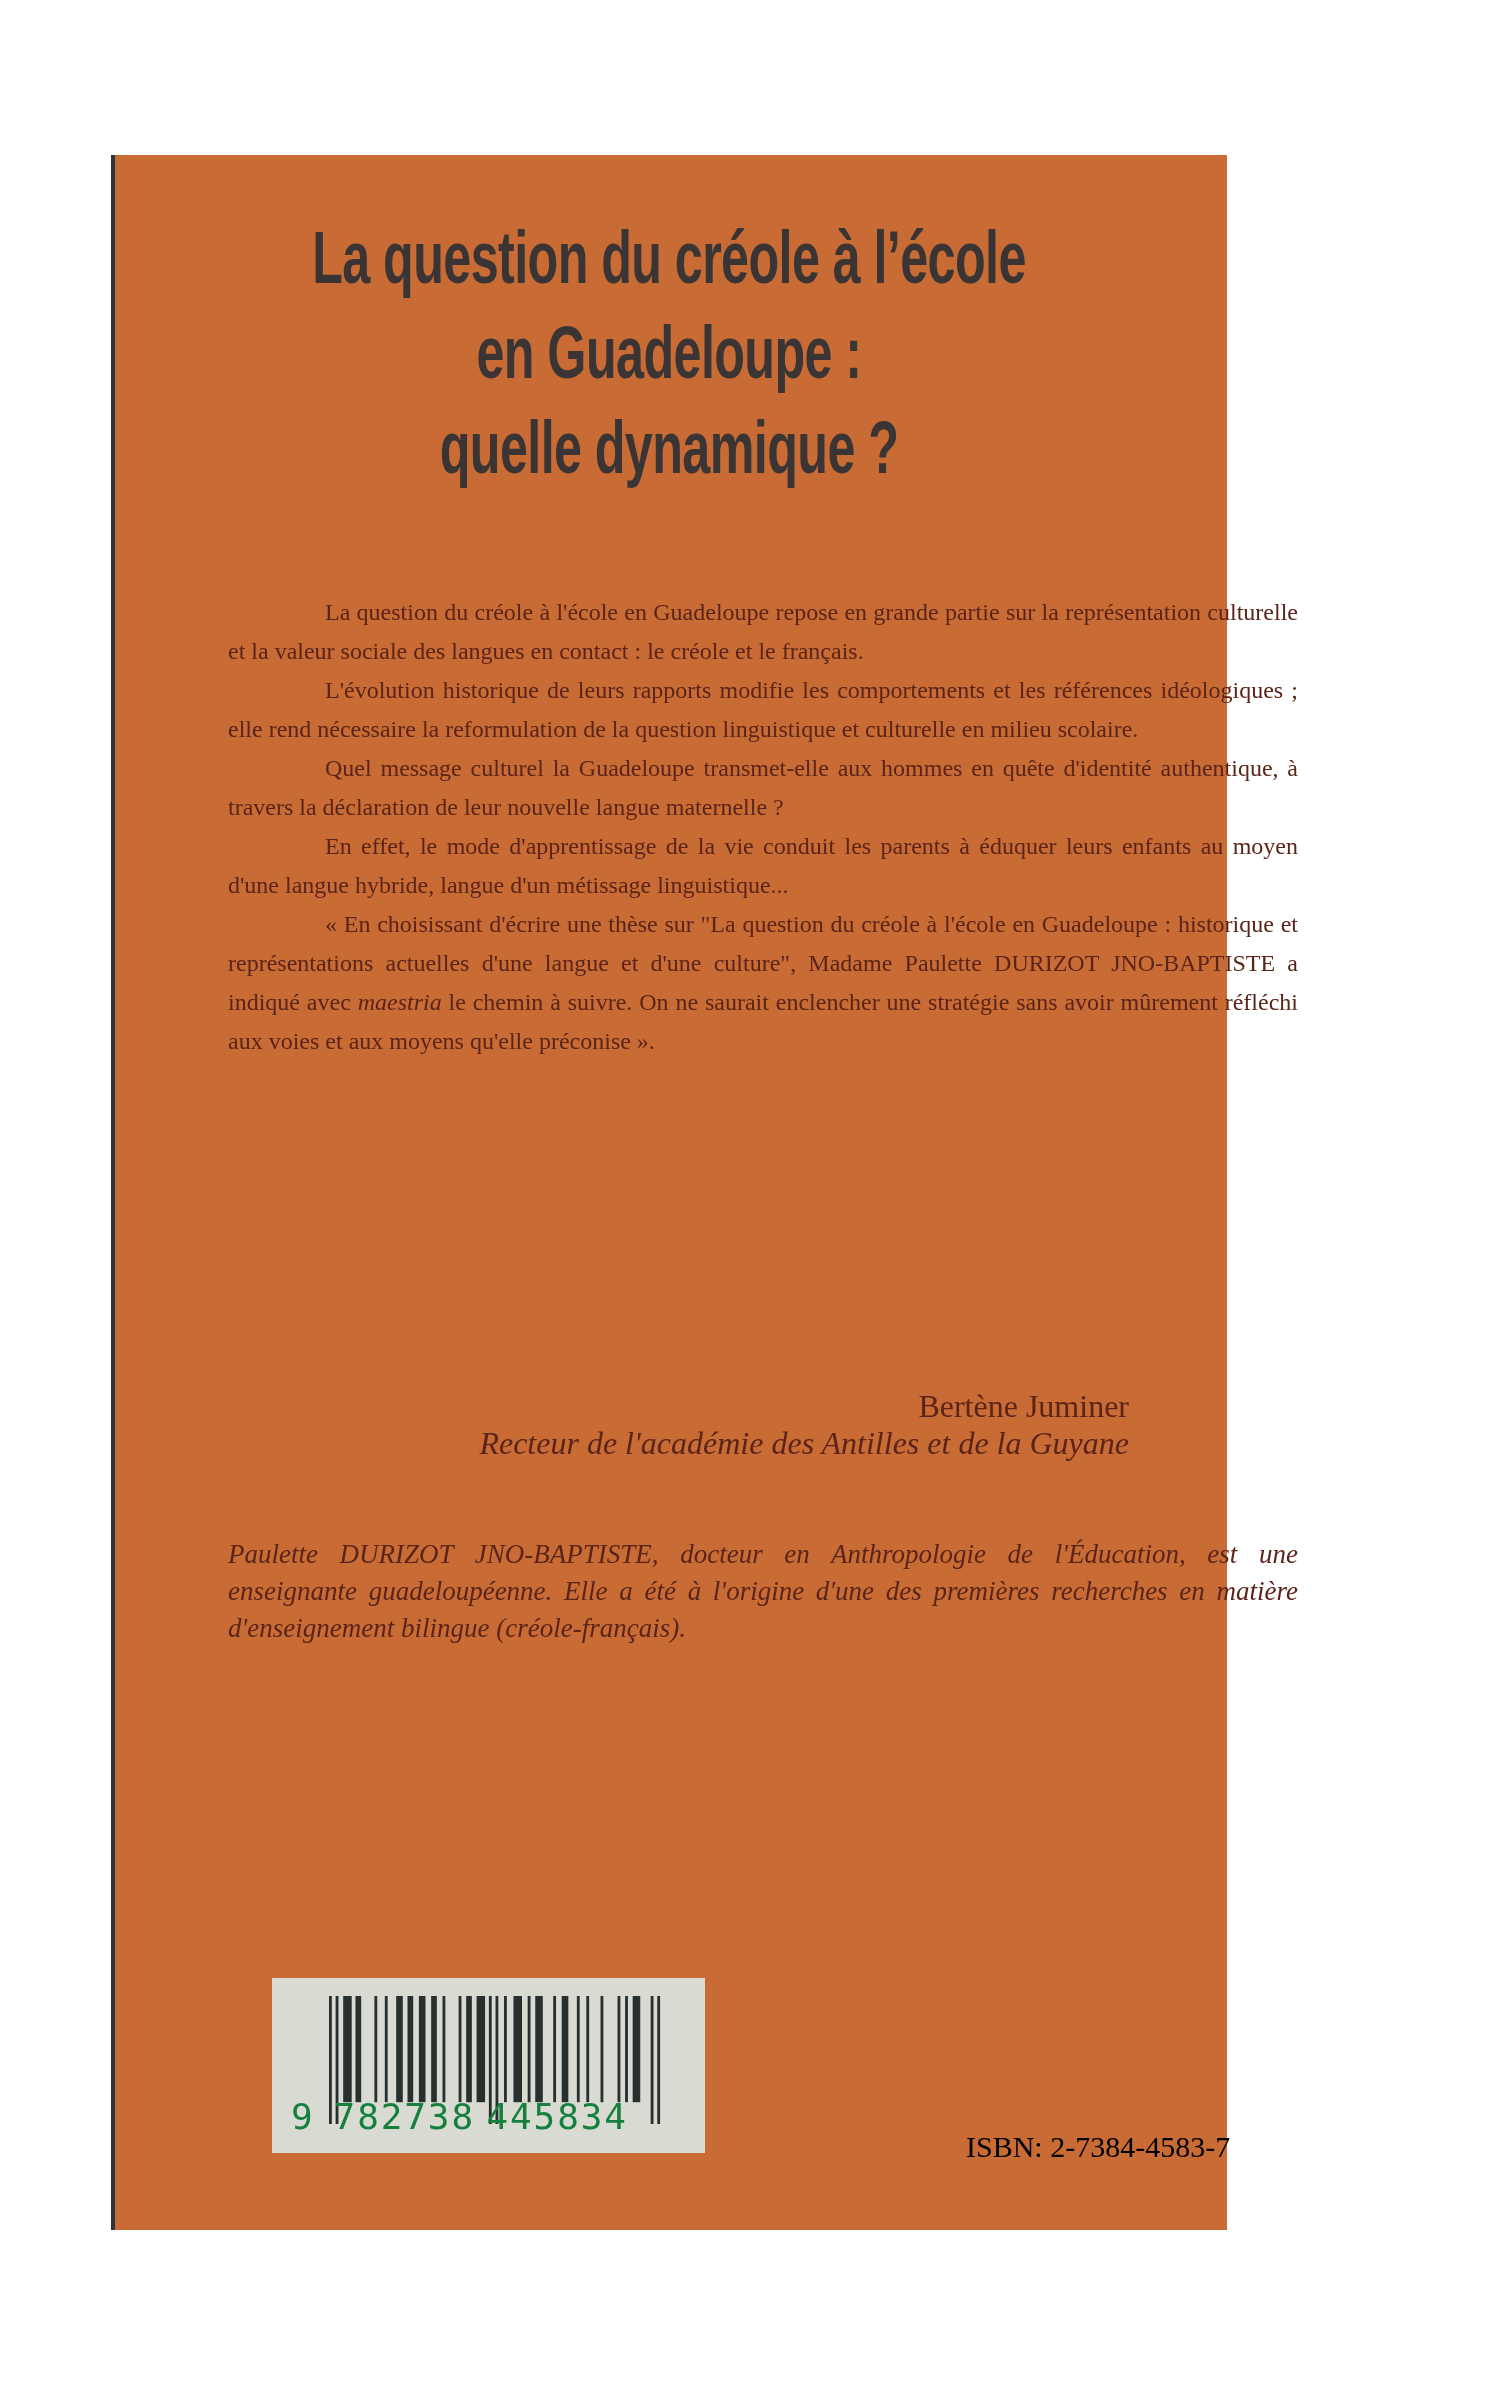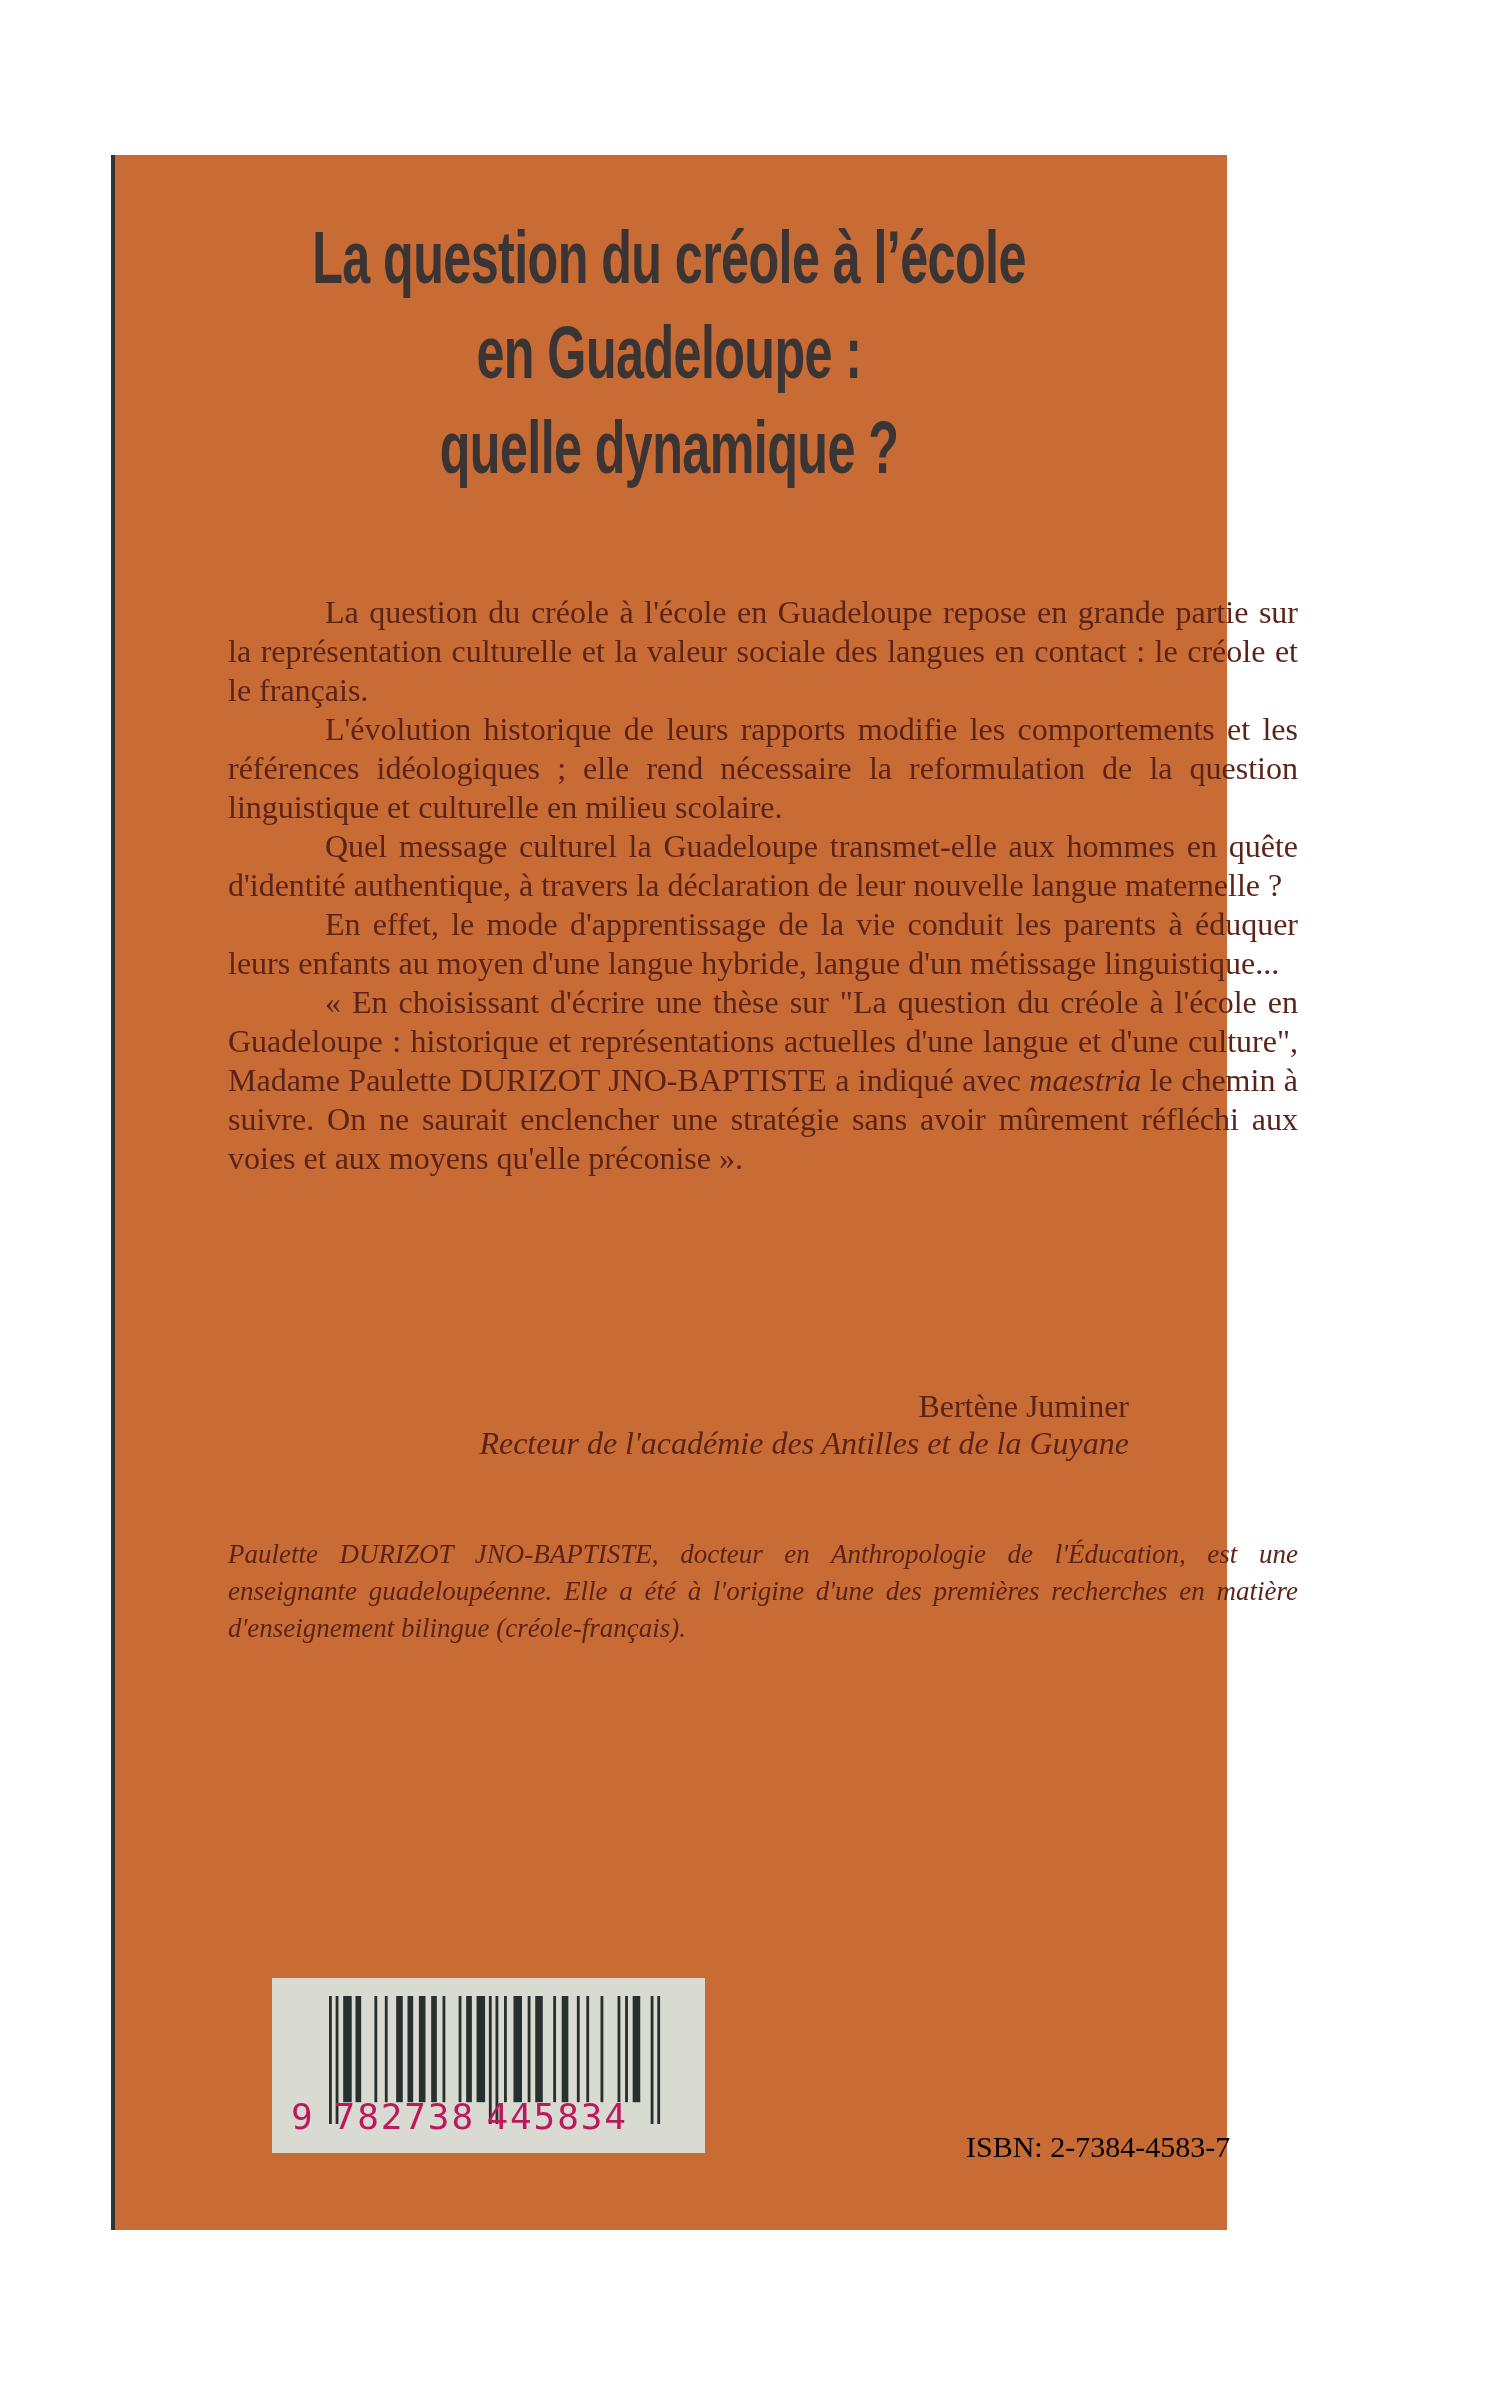--- a/index.html
+++ b/index.html
@@ -48,21 +48,21 @@
     transform-origin: center;
     white-space: nowrap;
   }
   .body-text {
     position: absolute;
     left: 117px;
     top: 438px;
     width: 1070px;
     font-family: "Liberation Serif", serif;
     color: #5B2418;
-    font-size: 32px;
+    font-size: 24px;
     line-height: 39px;
     text-align: justify;
   }
   .body-text p {
     margin: 0;
     text-indent: 97px;
   }
   .body-text em { font-style: italic; }
   .signature {
     position: absolute;
@@ -103,21 +103,21 @@
     top: 18px;
     width: 333px;
     height: 128px;
   }
   .barcode-digits {
     position: absolute;
     left: 19px;
     top: 118px;
     font-family: "DejaVu Sans Mono", monospace;
     font-size: 36px;
-    color: #be185d;
+    color: #15803d;
     letter-spacing: 1.9px;
     white-space: nowrap;
   }
   .barcode-digits .first { margin-right: 19px; }
   .barcode-digits .mid { margin-right: 11.4px; }
   .isbn {
     position: absolute;
     left: 855px;
     top: 1975px;
     font-family: "Liberation Serif", serif;

